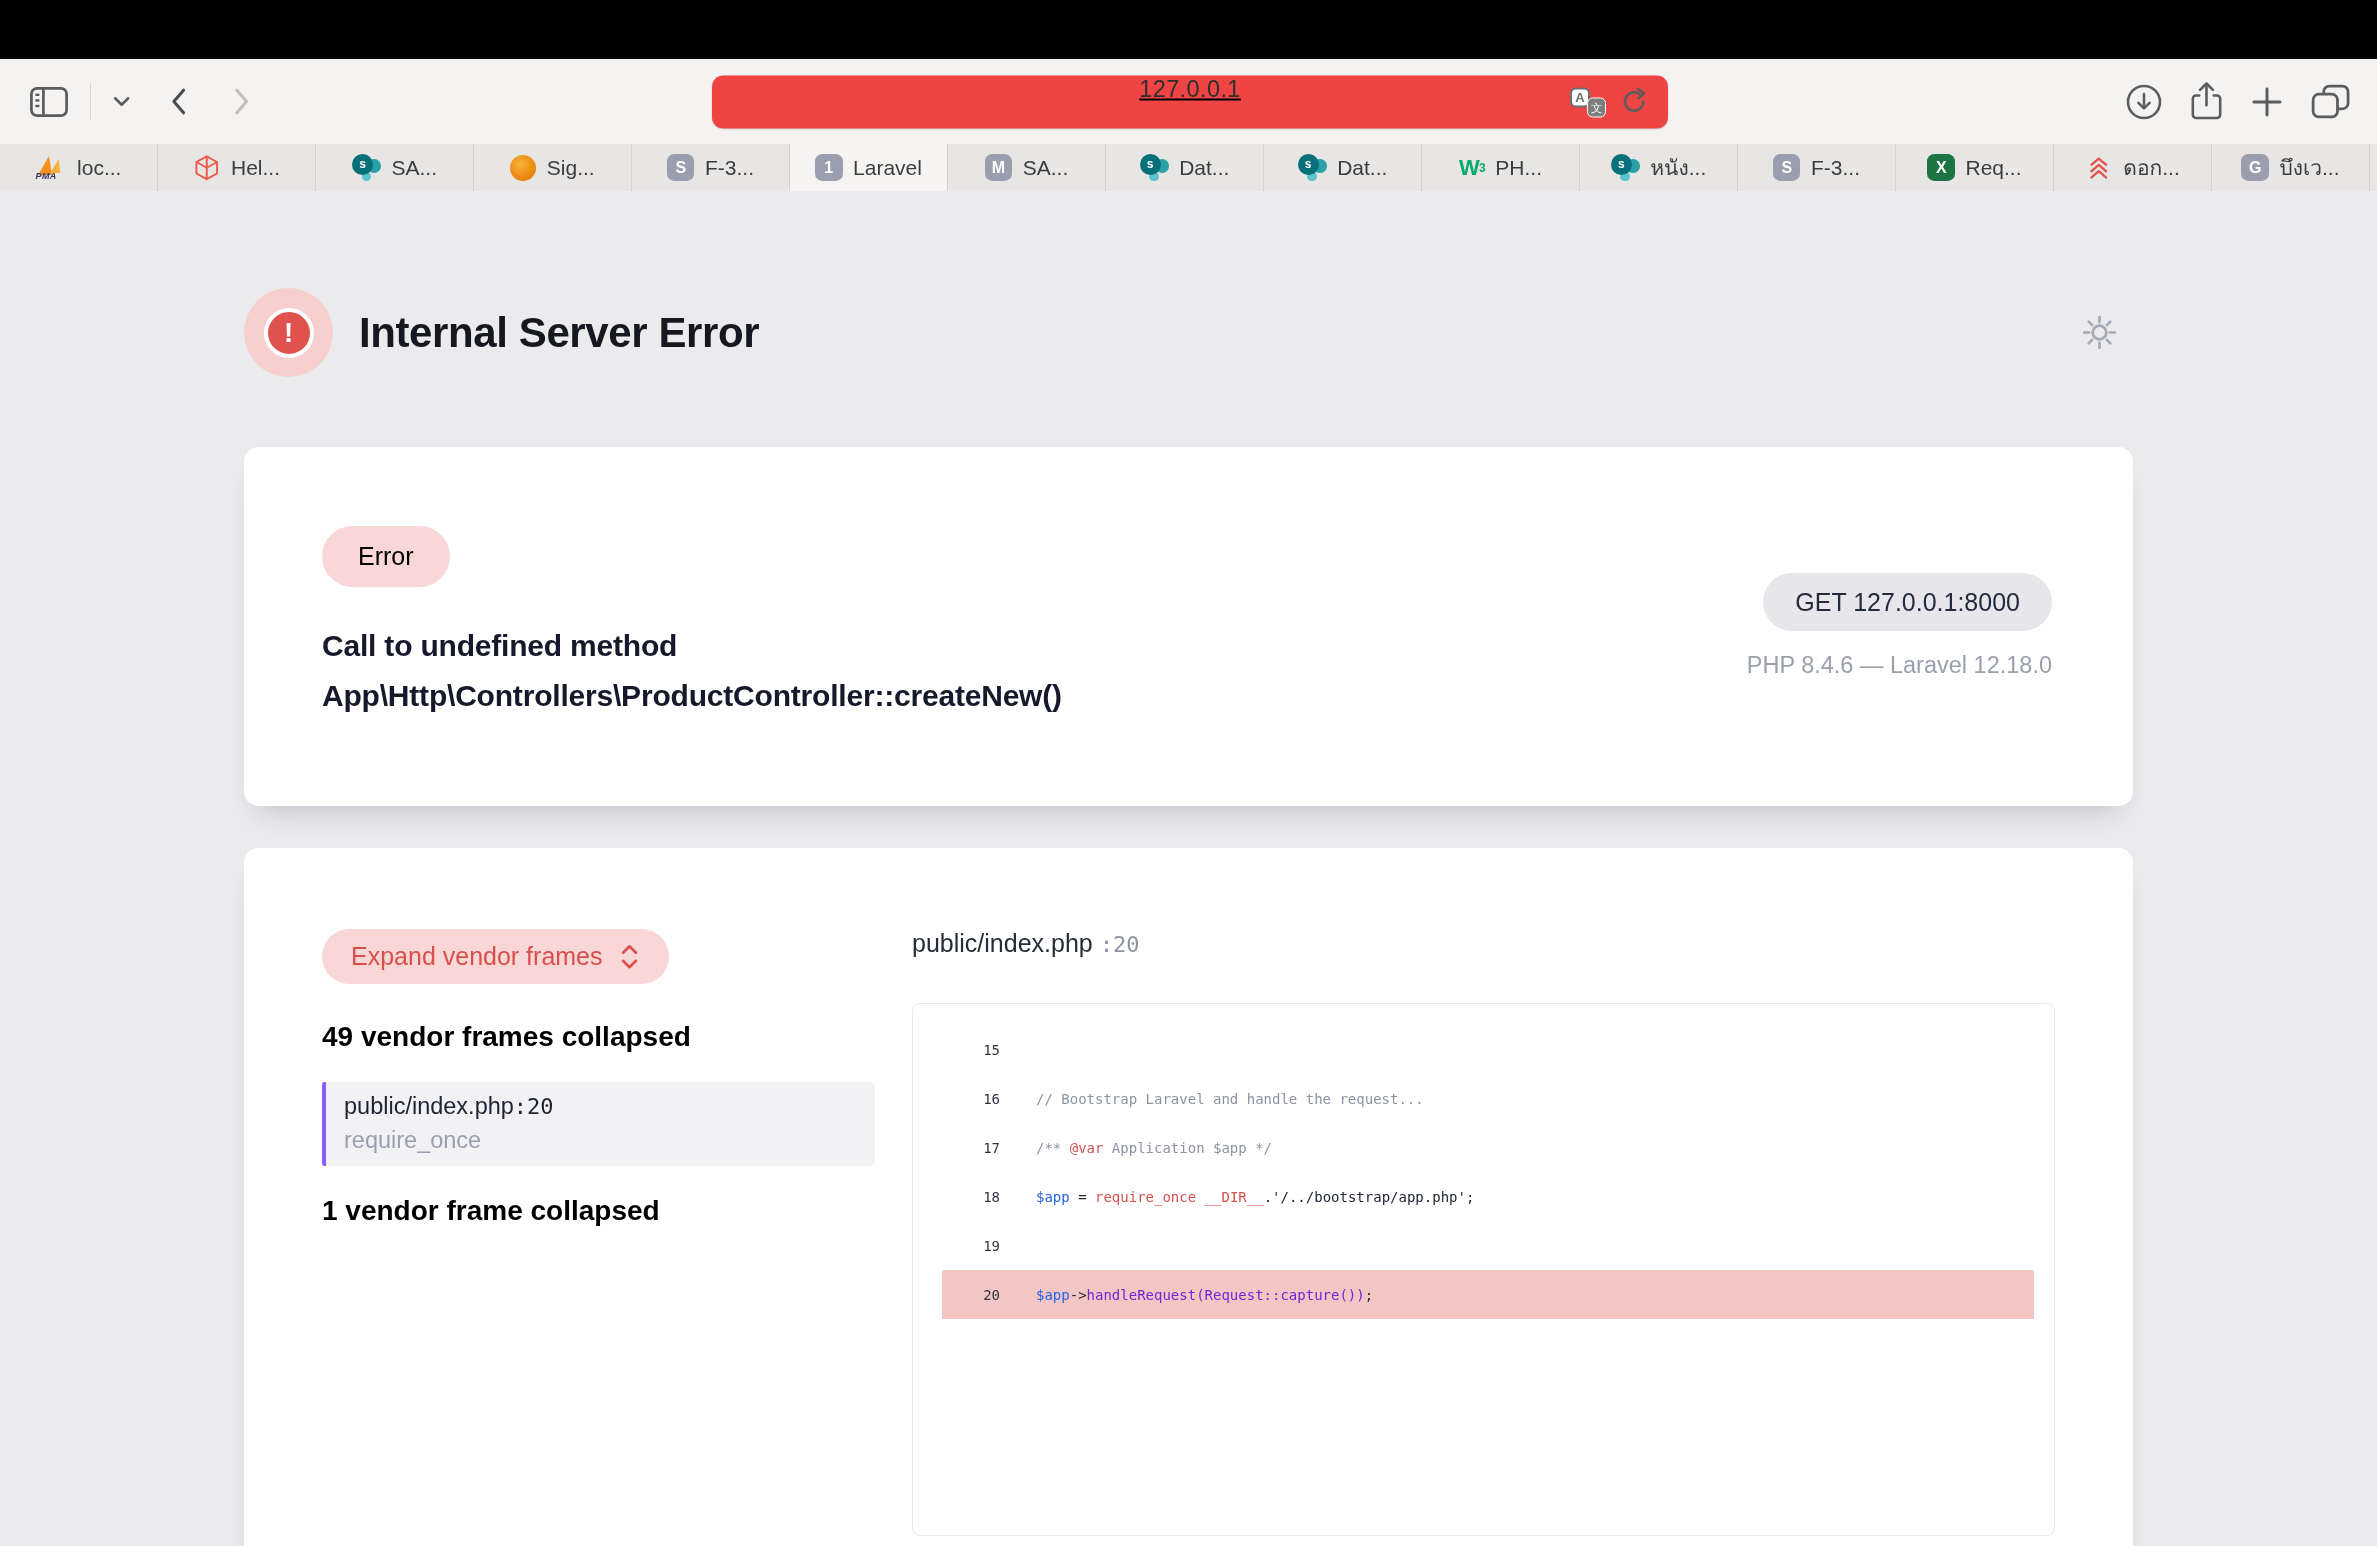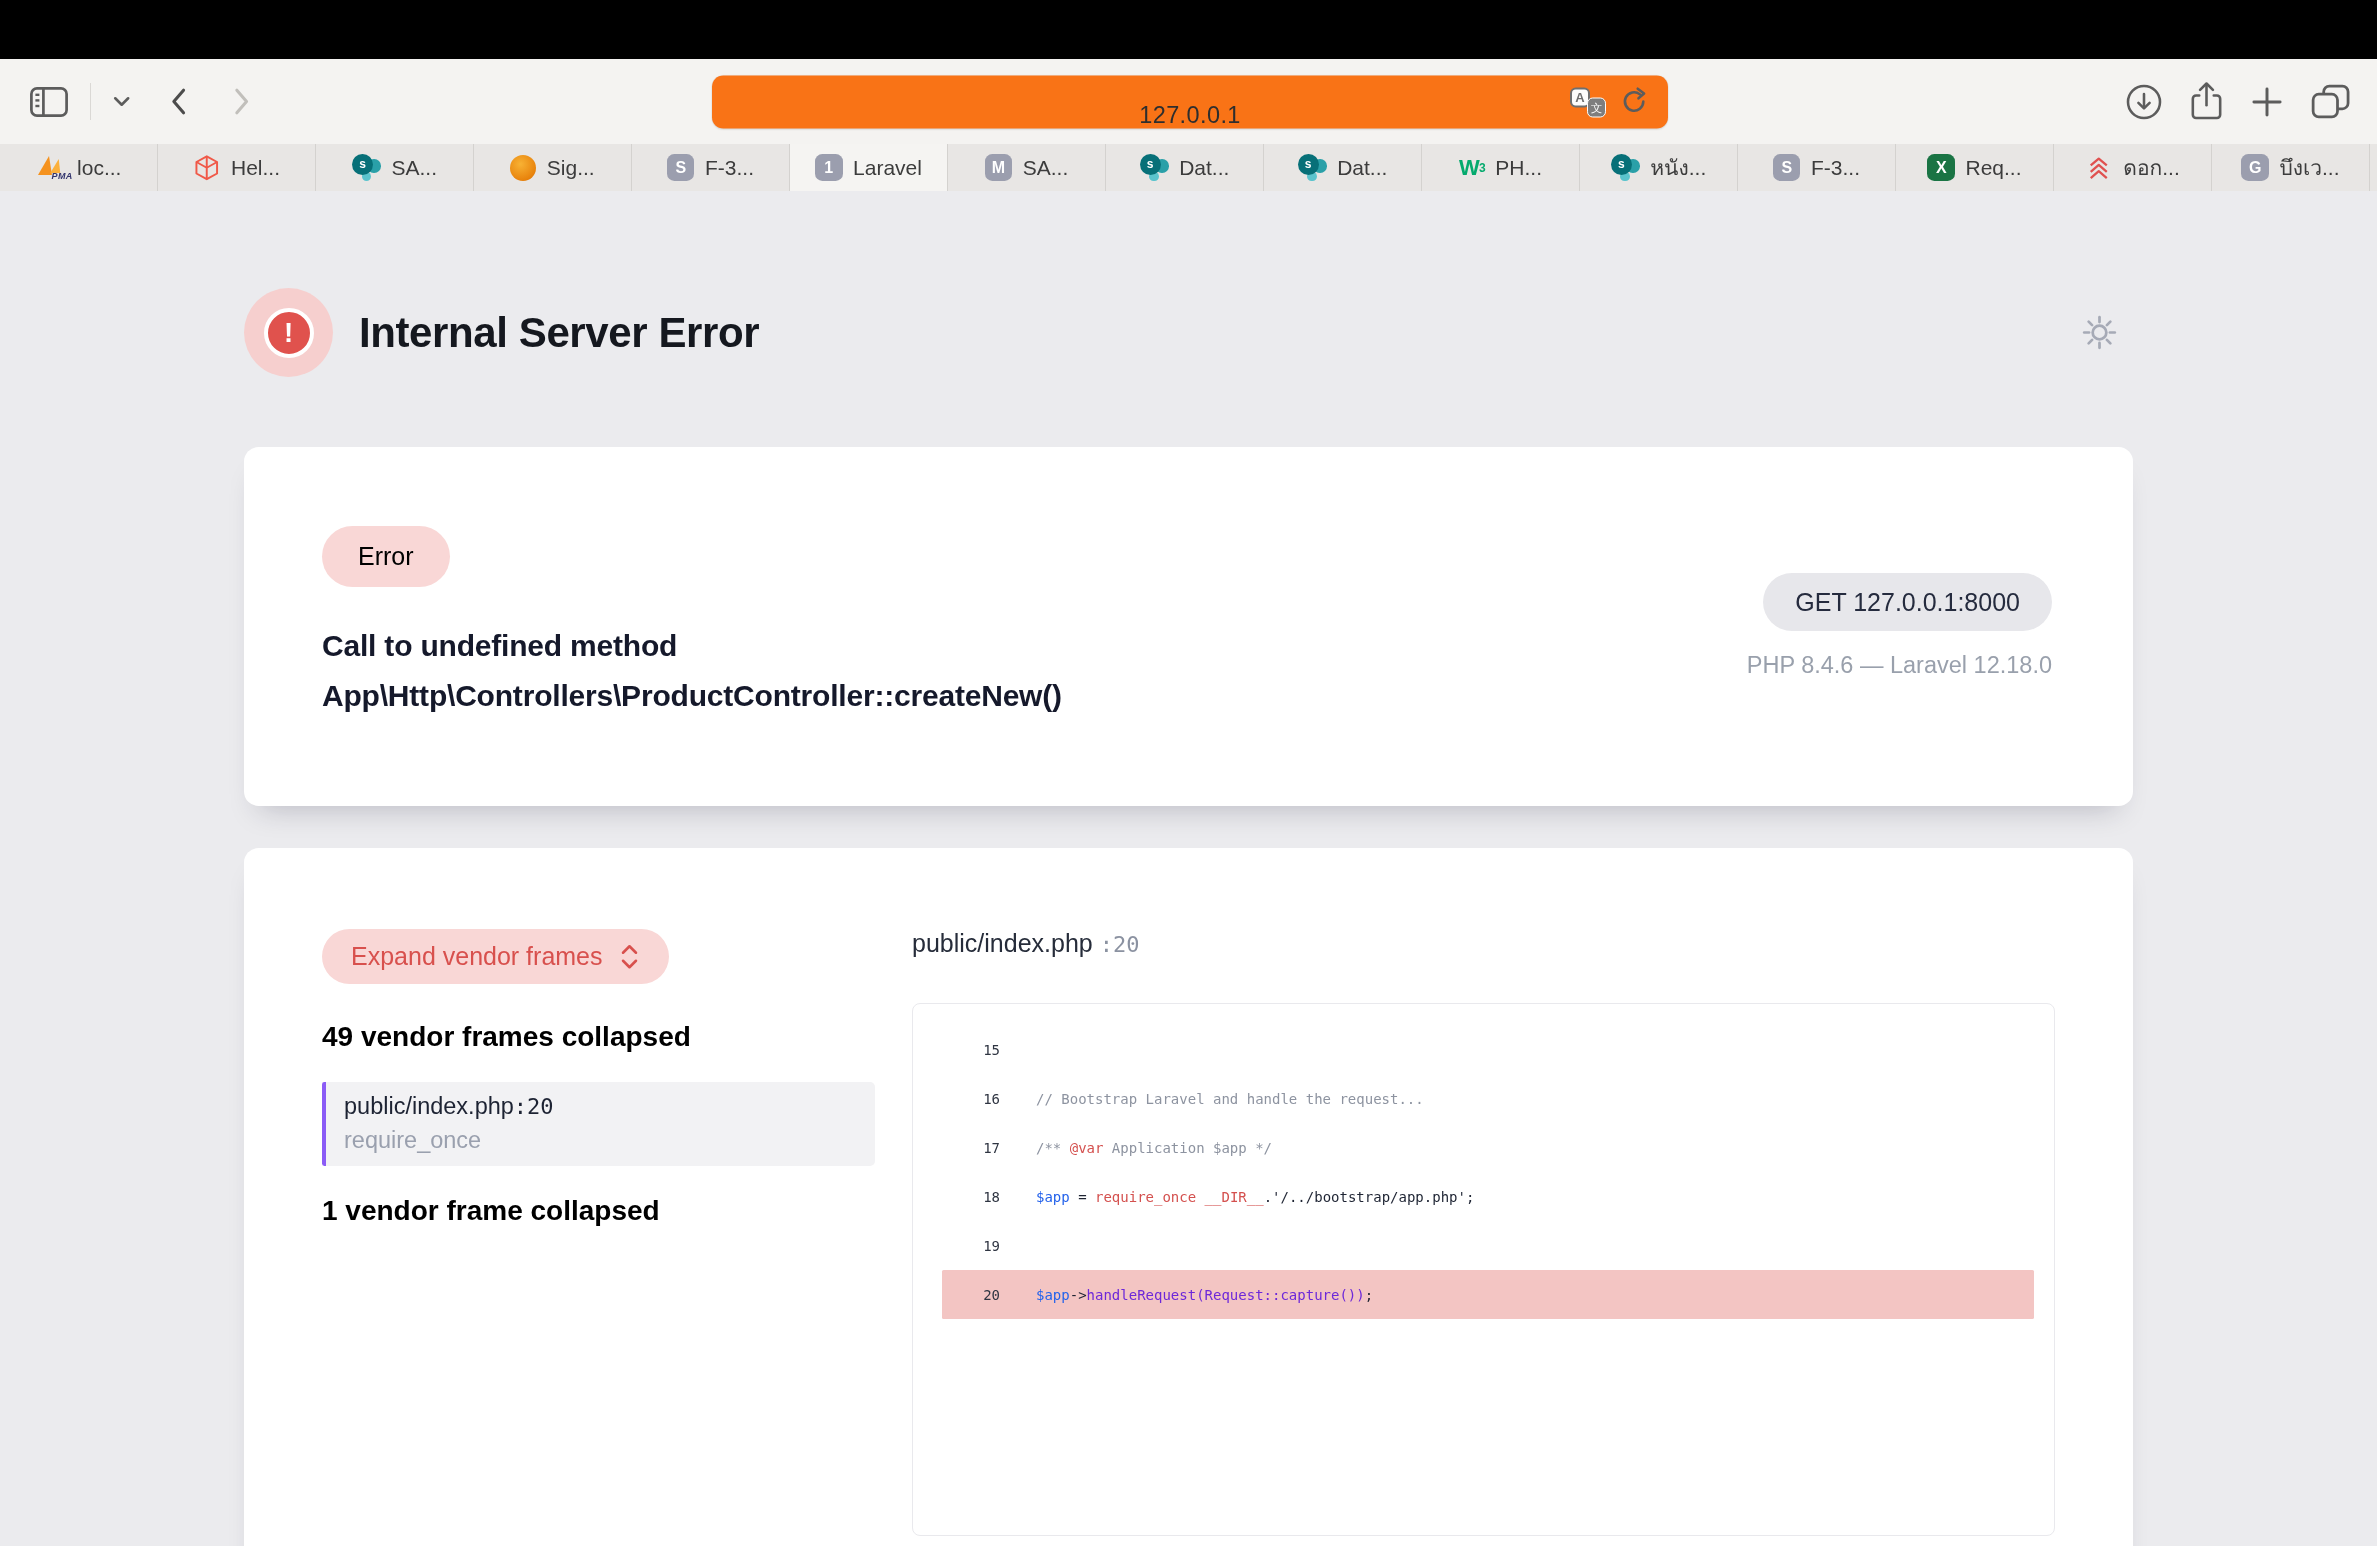--- a/index.html
+++ b/index.html
@@ -6,23 +6,23 @@
   html,body { width:2377px; height:1546px; overflow:hidden;
     font-family:"Liberation Sans", sans-serif; background:#ebebee; }
 
   
   .menubar { height:59px; background:#000; }
   .toolbar { height:85px; background:#f4f3f1; display:flex; align-items:center; padding:0 29px; position:relative; }
   .tool-left { display:flex; align-items:center; gap:16px; }
   .tool-ic { display:flex; align-items:center; justify-content:center; cursor:default; }
   .tb-divider { width:1.6px; height:37px; background:#dad8d5; margin:0 4.9px; }
   .urlbar { position:absolute; left:712px; top:50%; transform:translateY(-50%);
-    width:956px; height:53px; background:#f97316; border-radius:11.3px;
+    width:956px; height:53px; background:#ef4444; border-radius:11.3px;
     box-shadow:0 0.8px 1.6px rgba(0,0,0,.08), 0 0 0 0.8px rgba(0,0,0,.04);
-    display:flex; align-items:flex-end; justify-content:center; position:absolute; }
+    display:flex; align-items:flex-start; justify-content:center; position:absolute;text-decoration:underline; }
   .urlbar .url-text { font-size:23.5px; color:#2e2e2e; letter-spacing:0.4px; }
   .url-icons { position:absolute; right:18px; top:0; height:100%; display:flex; align-items:center; gap:13px; }
   .tr-icon { position:relative; width:36px; height:32px; }
   .tr-a { position:absolute; left:0; top:1.6px; width:20px; height:20px; border:2.4px solid #6f6f6f; border-radius:5.7px;
     font-size:13px; font-weight:bold; color:#6f6f6f; display:flex; align-items:center; justify-content:center; background:#fdfdfc; }
   .tr-x { position:absolute; right:0; bottom:0; width:18.6px; height:20px; background:#7e7e7e; border-radius:5.7px;
     font-size:11.3px; color:#fff; display:flex; align-items:center; justify-content:center; border:1.6px solid #fdfdfc; }
   .tool-right { position:absolute; right:24px; top:50%; transform:translateY(-50%); display:flex; align-items:center; gap:24px; }
 
   
@@ -39,21 +39,21 @@
   .ticon.sharepoint { position:relative; width:29px; height:27.5px; }
   .sp-main { position:absolute; left:0; top:0; width:21px; height:21px; border-radius:50%; background:#077078;
     color:#fff; font-size:12px; font-weight:bold; display:flex; align-items:center; justify-content:center; z-index:2; }
   .sp-c2 { position:absolute; right:0; top:5.7px; width:13.7px; height:13.7px; border-radius:50%; background:#2aa0a8; z-index:1; }
   .sp-c3 { position:absolute; left:9.7px; bottom:0; width:9.7px; height:9.7px; border-radius:50%; background:#5bc4cd; z-index:1; }
   .ticon.pma { position:relative; width:31px; height:27.5px; }
   .pma-f1 { position:absolute; left:4.9px; bottom:6.5px; width:0; height:0;
     border-left:7.3px solid transparent; border-right:7.3px solid transparent; border-bottom:19.4px solid #f5921e; transform:skewX(-12deg); }
   .pma-f2 { position:absolute; left:16px; bottom:8px; width:0; height:0;
     border-left:5.7px solid transparent; border-right:5.7px solid transparent; border-bottom:14.6px solid #fbb03b; transform:skewX(-14deg); }
-  .pma-txt { position:absolute; left:16px; bottom:0; font-size:9px; font-weight:bold; font-style:italic; color:#33356d; letter-spacing:0.4px; }
+  .pma-txt { position:absolute; left:0; bottom:0; font-size:9px; font-weight:bold; font-style:italic; color:#33356d; letter-spacing:0.4px; }
 
   
   .content { padding:97px 244px 0 244px; }
   .page-head { display:flex; align-items:center; }
   .err-orb { width:89px; height:89px; border-radius:50%; background:#f6cfce; display:flex; align-items:center; justify-content:center; }
   .err-orb-inner { width:50px; height:50px; border-radius:50%; background:#e0524d; border:4px solid #fff;
     color:#fff; font-size:27.5px; font-weight:bold; display:flex; align-items:center; justify-content:center; }
   .page-title { font-size:42px; font-weight:bold; color:#15181f; margin-left:26px; letter-spacing:-0.4px; }
   .theme-toggle { margin-left:auto; margin-right:14.6px; }
 

